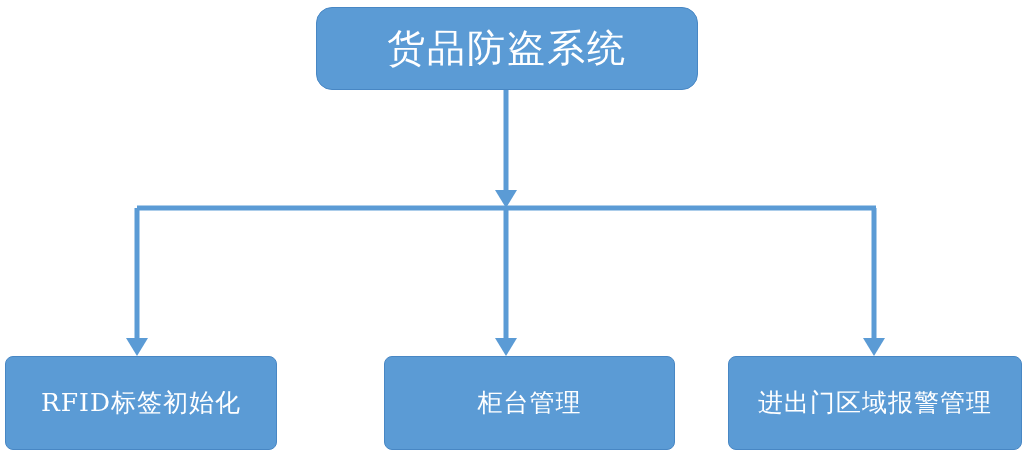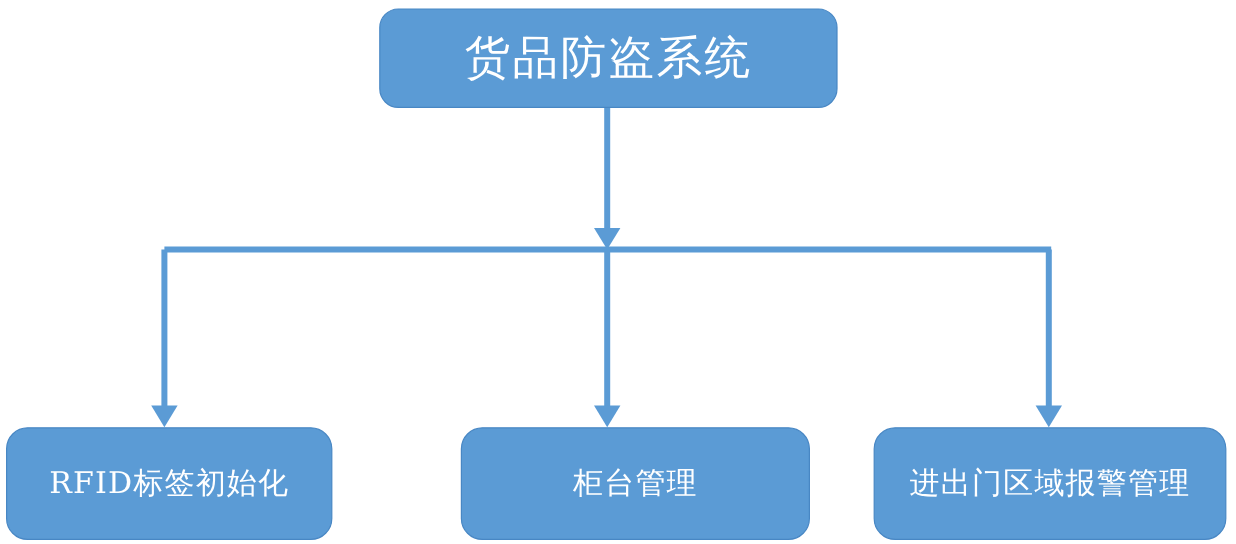--- a/index.html
+++ b/index.html
@@ -13,21 +13,21 @@
     height: 453px;
     background: #ffffff;
     overflow: hidden;
     font-family: "DejaVu Serif", serif;
   }
   .node {
     position: absolute;
     box-sizing: border-box;
     background: #5B9BD5;
     border: 1px solid #4887C4;
-    border-radius: 18px;
+    border-radius: 8px;
     display: flex;
     align-items: center;
     justify-content: center;
     color: #ffffff;
     text-align: center;
     line-height: 1.1;
     white-space: nowrap;
     user-select: none;
   }
   .node-root {

